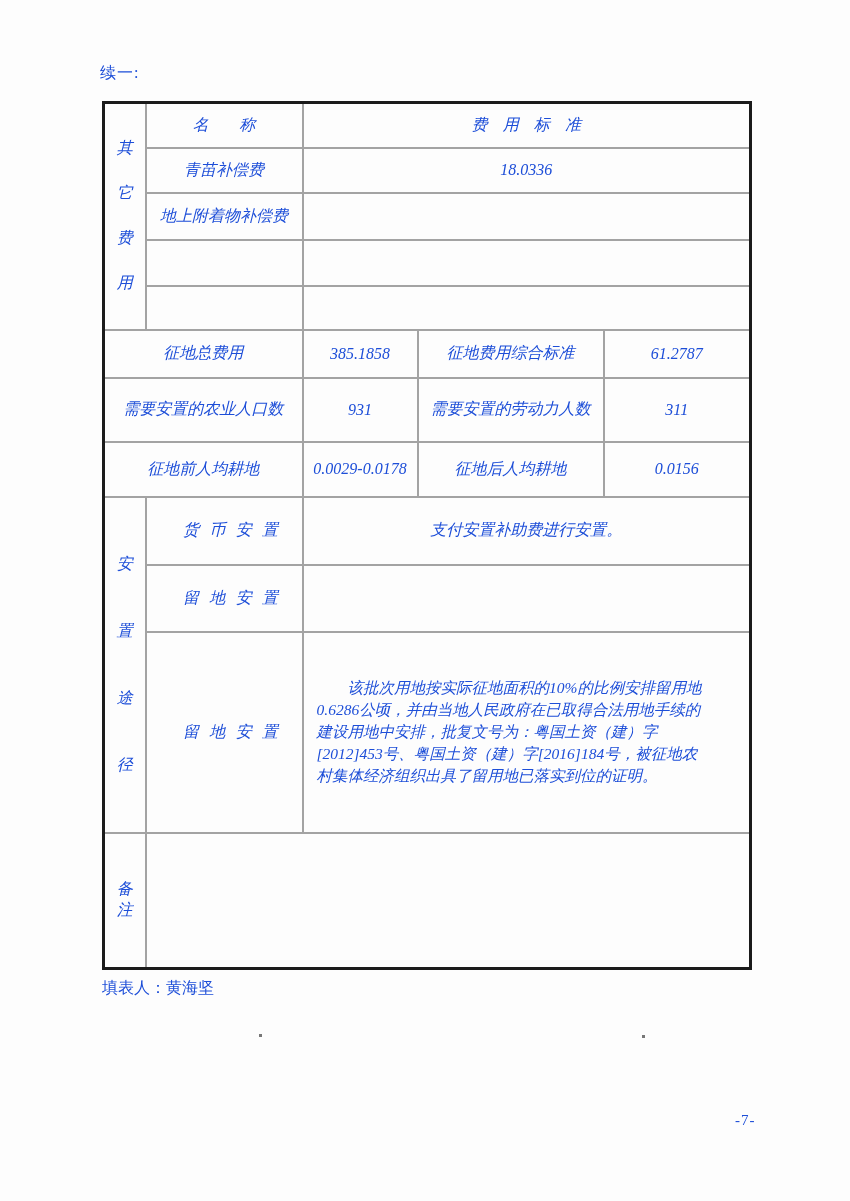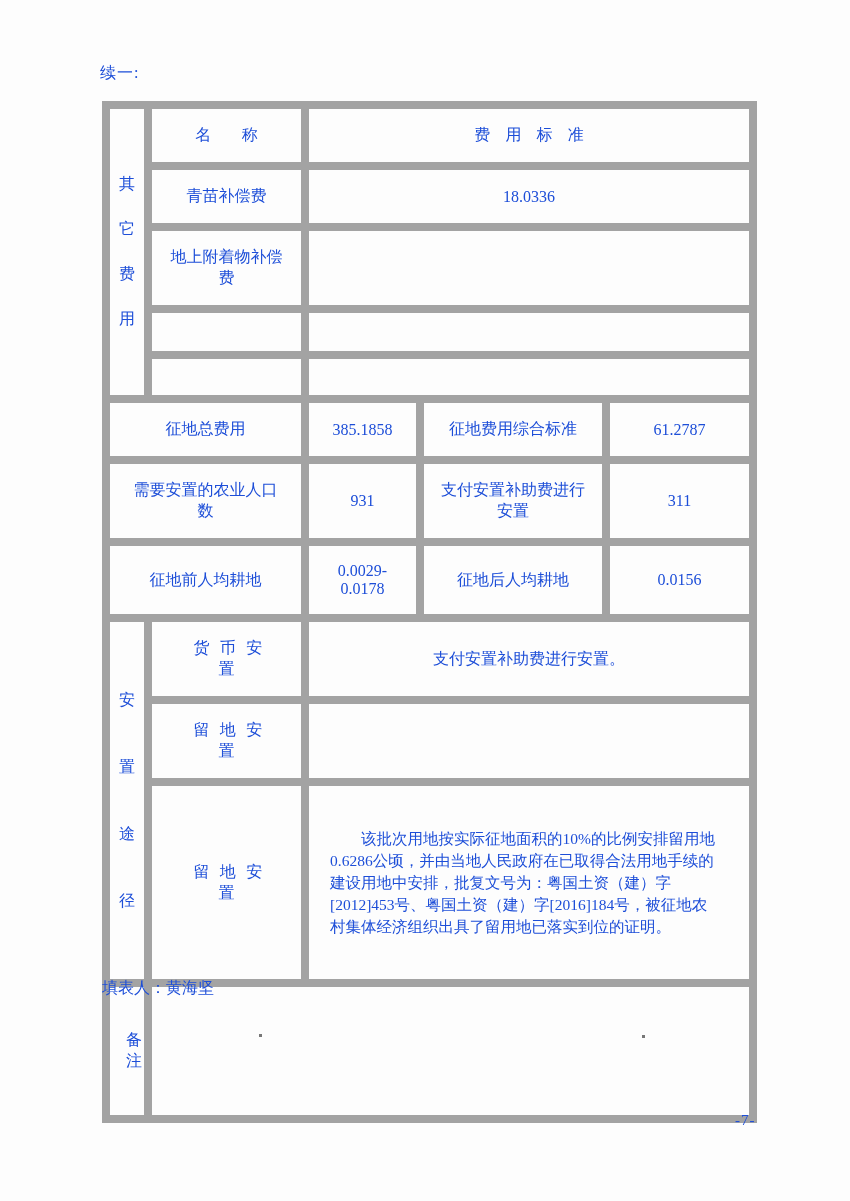--- a/index.html
+++ b/index.html
@@ -15,26 +15,27 @@
     position:absolute;left:100px;top:63px;
     font-size:16px;letter-spacing:1px;
   }
   table.doc{
     position:absolute;left:102px;top:101px;
     width:647px;
     border-collapse:collapse;
     table-layout:fixed;
   }
   table.doc td{
-    border:8px solid #a3a3a3;
-    padding:16px;
+    border:2px solid #a3a3a3;
+    padding:8px;
     font-size:16px;
     vertical-align:middle;
     text-align:center;
     overflow:hidden;
+    font-style:italic;
   }
   table.doc{border:3px solid #1b1b1b;}
   td.vhead{padding:0;}
   .vstack{
     display:flex;flex-direction:column;
     align-items:center;justify-content:center;
     height:100%;
   }
   .vstack.g24{gap:24px;}
   .vstack.g46{gap:46px;}
@@ -109,24 +110,24 @@
 
       <tr style="height:48px">
         <td colspan="2">征地总费用</td>
         <td>385.1858</td>
         <td>征地费用综合标准</td>
         <td>61.2787</td>
       </tr>
       <tr style="height:64px">
         <td colspan="2">需要安置的农业人口数</td>
         <td>931</td>
-        <td>支付安置补助费进行安置</td>
+        <td>需要安置的劳动力人数</td>
         <td>311</td>
       </tr>
-      <tr style="height:47px">
+      <tr style="height:55px">
         <td colspan="2">征地前人均耕地</td>
         <td>0.0029-0.0178</td>
         <td>征地后人均耕地</td>
         <td>0.0156</td>
       </tr>
 
       <tr style="height:68px">
         <td rowspan="3" class="vhead">
           <div class="vstack g46">
             <span>安</span>

